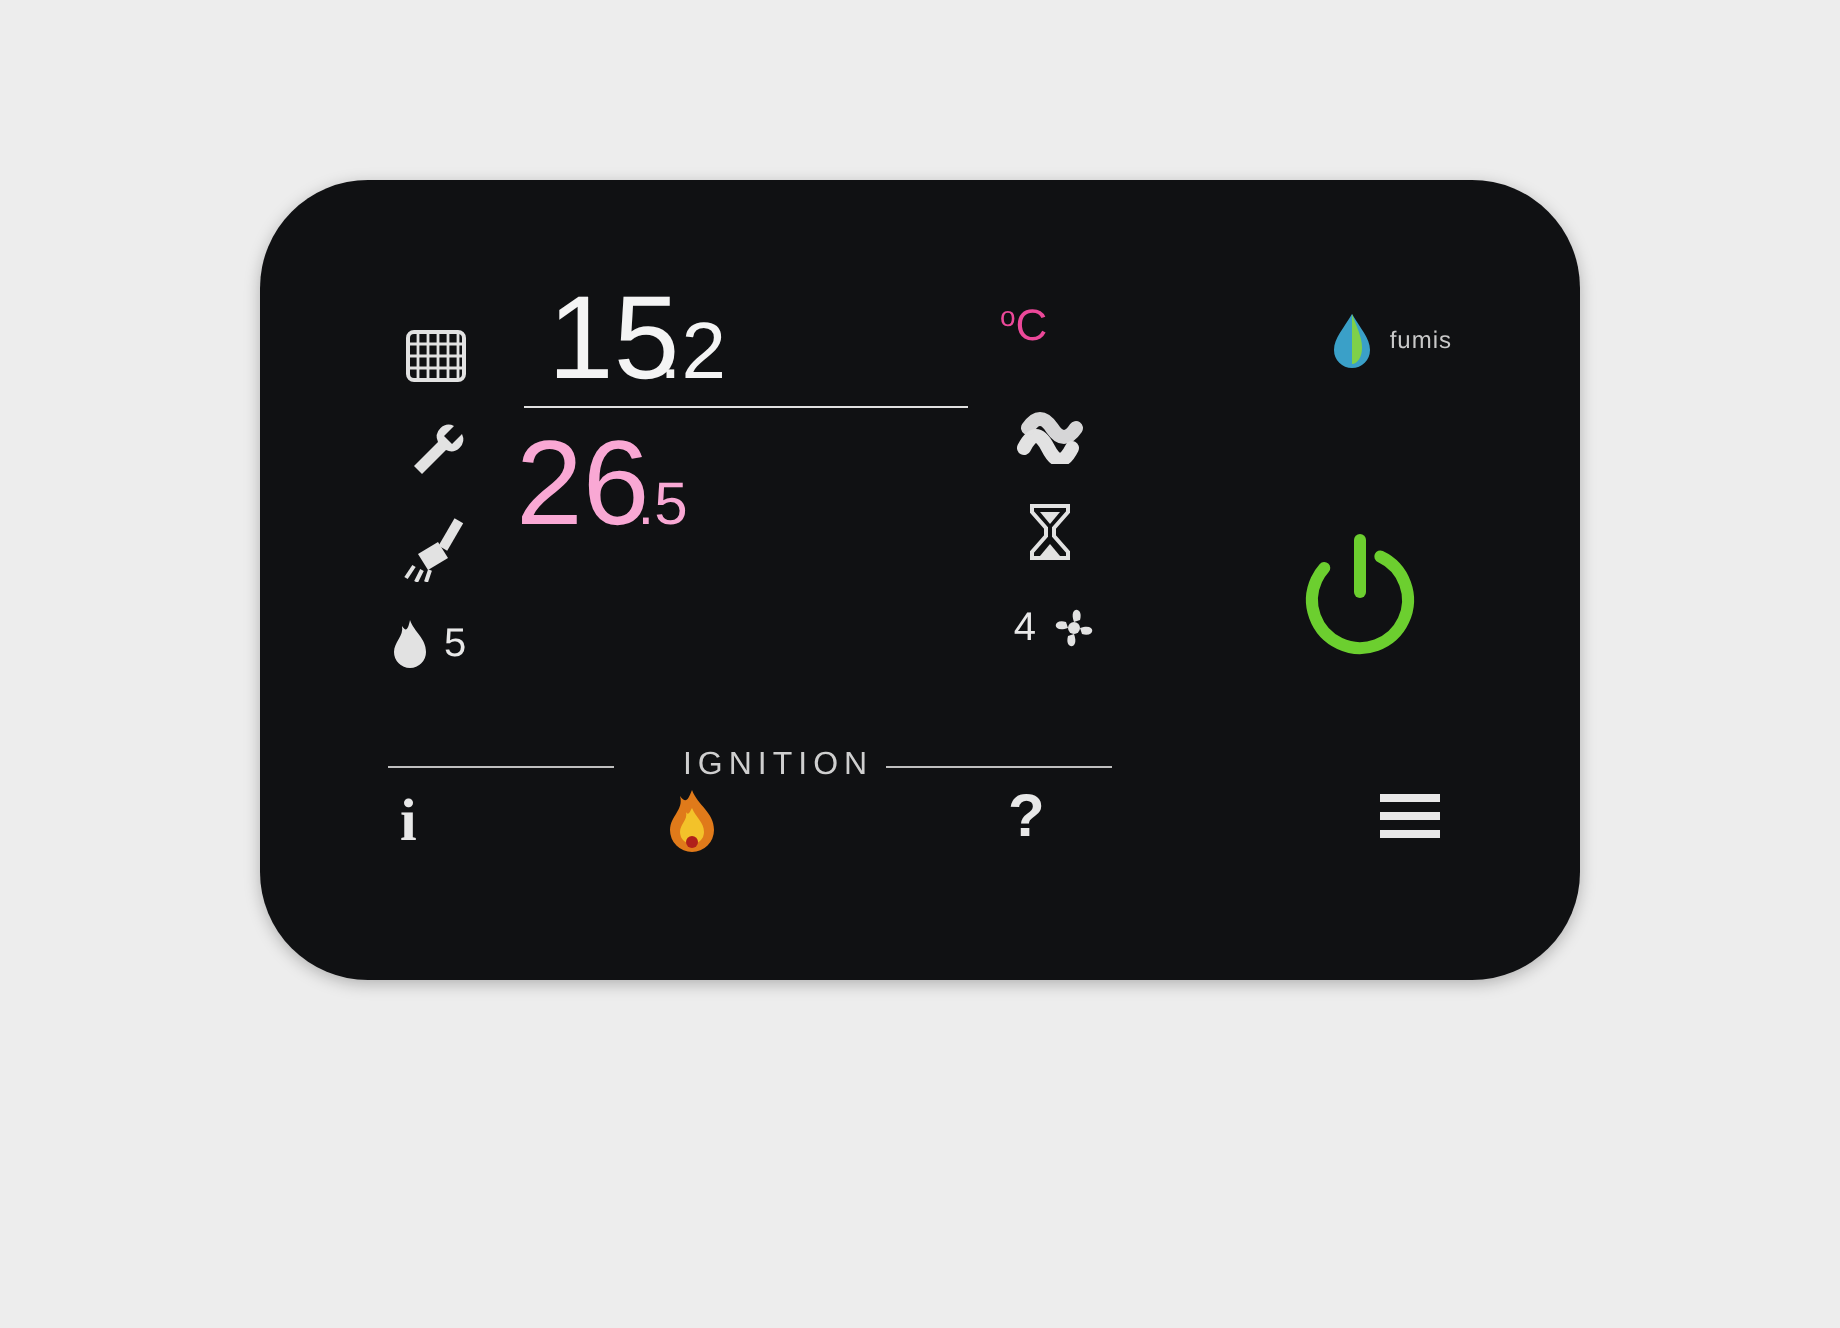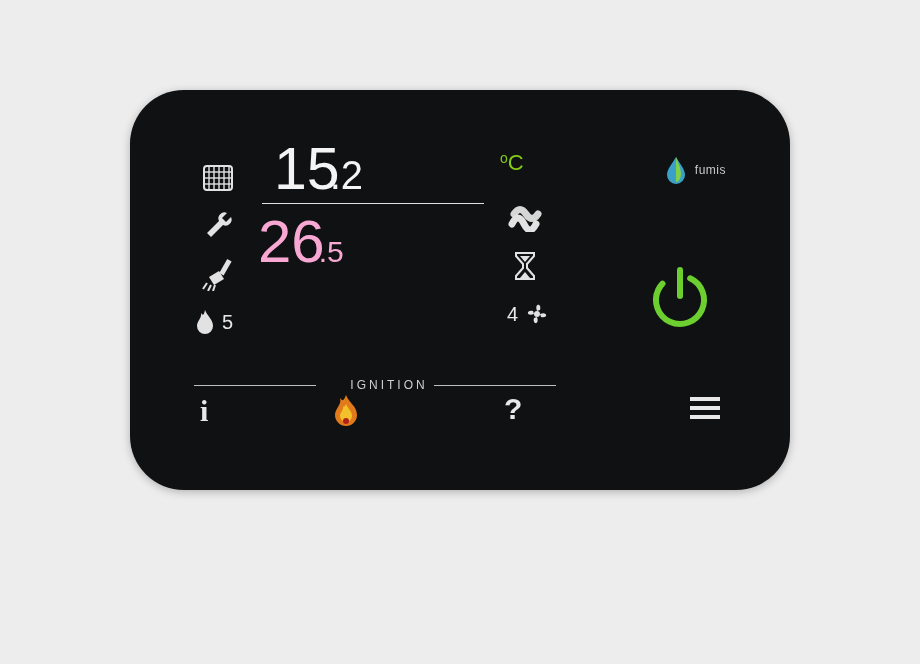--- a/index.html
+++ b/index.html
@@ -18,31 +18,31 @@
   .t1 .sm{font-size:40px;margin-left:-10px;}
   .t2{font-weight:300;color:#f9a8d4;white-space:nowrap;margin-top:-2px;}
   .t2 .big{font-size:60px;line-height:1;}
   .t2 .sm{font-size:30px;margin-left:-6px;}
   .divline{height:1px;background:#e0e0e0;margin:4px 4px 10px 4px;}
   
   .midcol{position:absolute;left:306px;top:0;width:50px;}
   .midcol .ic{height:48px;display:flex;align-items:center;justify-content:center;}
   .midcol .fanrow{height:48px;display:flex;align-items:center;justify-content:flex-end;gap:6px;}
   .midcol .fanrow span{font-size:20px;color:#e8e8e8;}
-  .degc{position:absolute;left:306px;top:0;font-size:22px;color:#84cc16;}
+  .degc{position:absolute;left:306px;top:0;font-size:22px;color:#ec4899;}
   .degc sup{font-size:14px;vertical-align:top;}
   
   .brand{position:absolute;right:0;top:6px;display:flex;align-items:center;gap:8px;}
   .brand .txt{font-size:12px;color:#c9c9c9;letter-spacing:.5px;}
   
   .power{position:absolute;right:10px;top:112px;cursor:pointer;}
   
   .ignwrap{position:absolute;left:0;right:170px;bottom:38px;display:flex;align-items:center;gap:6px;}
   .ignwrap .ln{flex:1;height:1px;background:#bfbfbf;}
-  .ignwrap .lbl{font-size:12px;letter-spacing:3px;color:#cfcfcf;margin-left:28px;}
+  .ignwrap .lbl{font-size:16px;letter-spacing:3px;color:#cfcfcf;margin-left:28px;}
   
   .bottom{position:absolute;left:0;right:0;bottom:-4px;height:40px;}
   .bottom .info{position:absolute;left:6px;top:0;font-size:30px;font-family:'Georgia',serif;font-weight:bold;color:#e8e8e8;cursor:pointer;}
   .bottom .flame{position:absolute;left:138px;top:0;cursor:pointer;}
   .bottom .help{position:absolute;left:310px;top:-2px;font-size:30px;font-weight:bold;color:#e8e8e8;cursor:pointer;}
   .bottom .menu{position:absolute;right:6px;top:2px;cursor:pointer;}
 </style>
 </head>
 <body>
 

